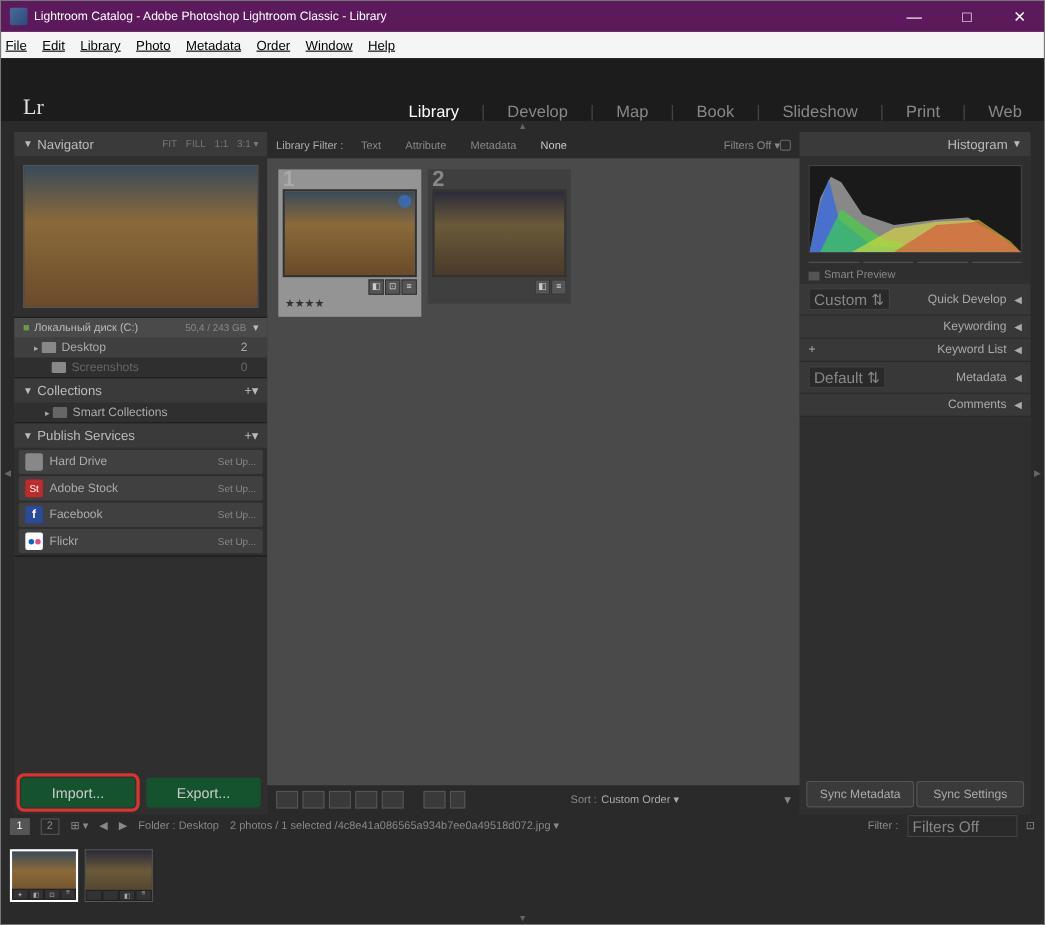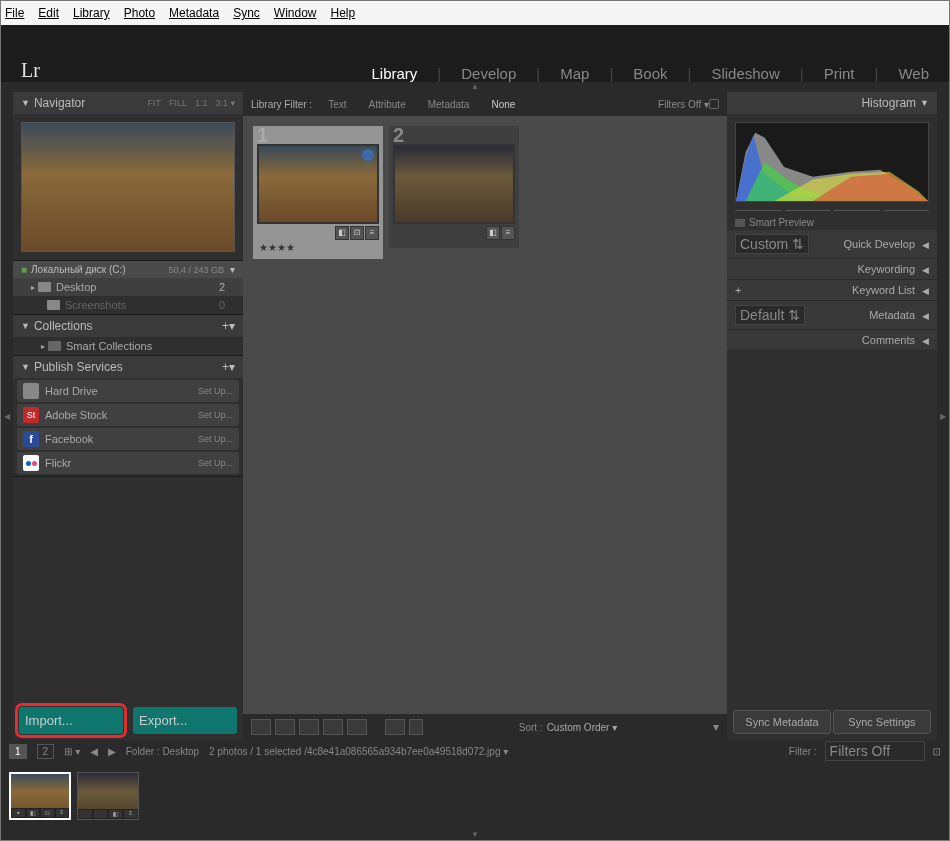--- a/index.html
+++ b/index.html
@@ -35,21 +35,21 @@
 .folder-row{padding:3px 18px;display:flex;align-items:center;font-size:11px;color:#aaa;cursor:pointer}
 .folder-row.sel{background:#3f3f3f}
 .folder-row .folder-icon{width:13px;height:10px;background:#888;margin-right:5px;border-radius:1px}
 .folder-row .cnt{margin-left:auto}
 .col-filter{background:#3f3f3f;margin:3px;padding:3px 6px;font-size:10px;color:#888;border-radius:2px}
 .pub-row{background:#404040;margin:2px 4px;padding:3px 6px;display:flex;align-items:center;font-size:11px;color:#aaa;border-radius:2px;cursor:pointer}
 .pub-icon{width:16px;height:16px;margin-right:6px;border-radius:2px}
 .pub-row .setup{margin-left:auto;font-size:9px;color:#888}
 .find-more{text-align:center;font-size:10px;color:#888;padding:5px;margin:2px 4px;background:#404040;border-radius:2px}
 .bottom-buttons{padding:6px;display:flex;gap:10px;margin-top:auto}
-.big-btn{flex:1;background:#0f766e;padding:6px;font-size:13px;color:#ccc;border-radius:3px;cursor:pointer}
+.big-btn{flex:1;background:#14532d;padding:6px;text-align:center;font-size:13px;color:#ccc;border-radius:3px;cursor:pointer}
 .big-btn.highlight{outline:3px solid #e03030;outline-offset:1px}
 .center{flex:1;background:#3a3a3a;display:flex;flex-direction:column}
 .filter-bar{height:24px;background:#2a2a2a;display:flex;align-items:center;padding:0 8px;font-size:10px;color:#888;gap:10px}
 .filter-bar .label{color:#aaa}
 .filter-bar .tab{cursor:pointer;padding:2px 6px}
 .filter-bar .tab.sel{color:#ccc}
 .filter-bar .right{margin-left:auto;display:flex;gap:0;align-items:center}
 .lock{width:10px;height:10px;border:1px solid #666;border-radius:2px}
 .grid{flex:1;background:#4a4a4a;padding:10px;display:flex;gap:6px;align-items:flex-start}
 .cell{width:130px;background:#3f3f3f;padding:4px;position:relative}
@@ -82,28 +82,37 @@
 .fs-badges{position:absolute;bottom:0;left:0;right:0;height:10px;display:flex}
 .fs-badges span{flex:1;background:#333;border:1px solid #222;font-size:6px;color:#aaa;text-align:center}
 .collapse-arrow{height:10px;background:#2a2a2a;text-align:center;font-size:8px;color:#666;cursor:pointer}
 .side-collapse{width:12px;background:#2a2a2a;display:flex;align-items:center;justify-content:center;font-size:8px;color:#666;cursor:pointer}
 </style>
 </head>
 <body>
 
 <div class="window">
 
+  <div class="titlebar">
+    <div class="icon"></div>
+    <span>Lightroom Catalog - Adobe Photoshop Lightroom Classic - Library</span>
+    <div class="win-ctrls">
+      <span>—</span>
+      <span>□</span>
+      <span>✕</span>
+    </div>
+  </div>
 
   <div class="menubar">
     <span>File</span>
     <span>Edit</span>
     <span>Library</span>
     <span>Photo</span>
     <span>Metadata</span>
-    <span>Sync</span>
+    <span>Order</span>
     <span>Window</span>
     <span>Help</span>
   </div>
 
   <div class="app">
 
     <div class="app-header">
       <span class="lr-logo">Lr</span>
       <div class="modules">
         <span class="active">Library</span>

